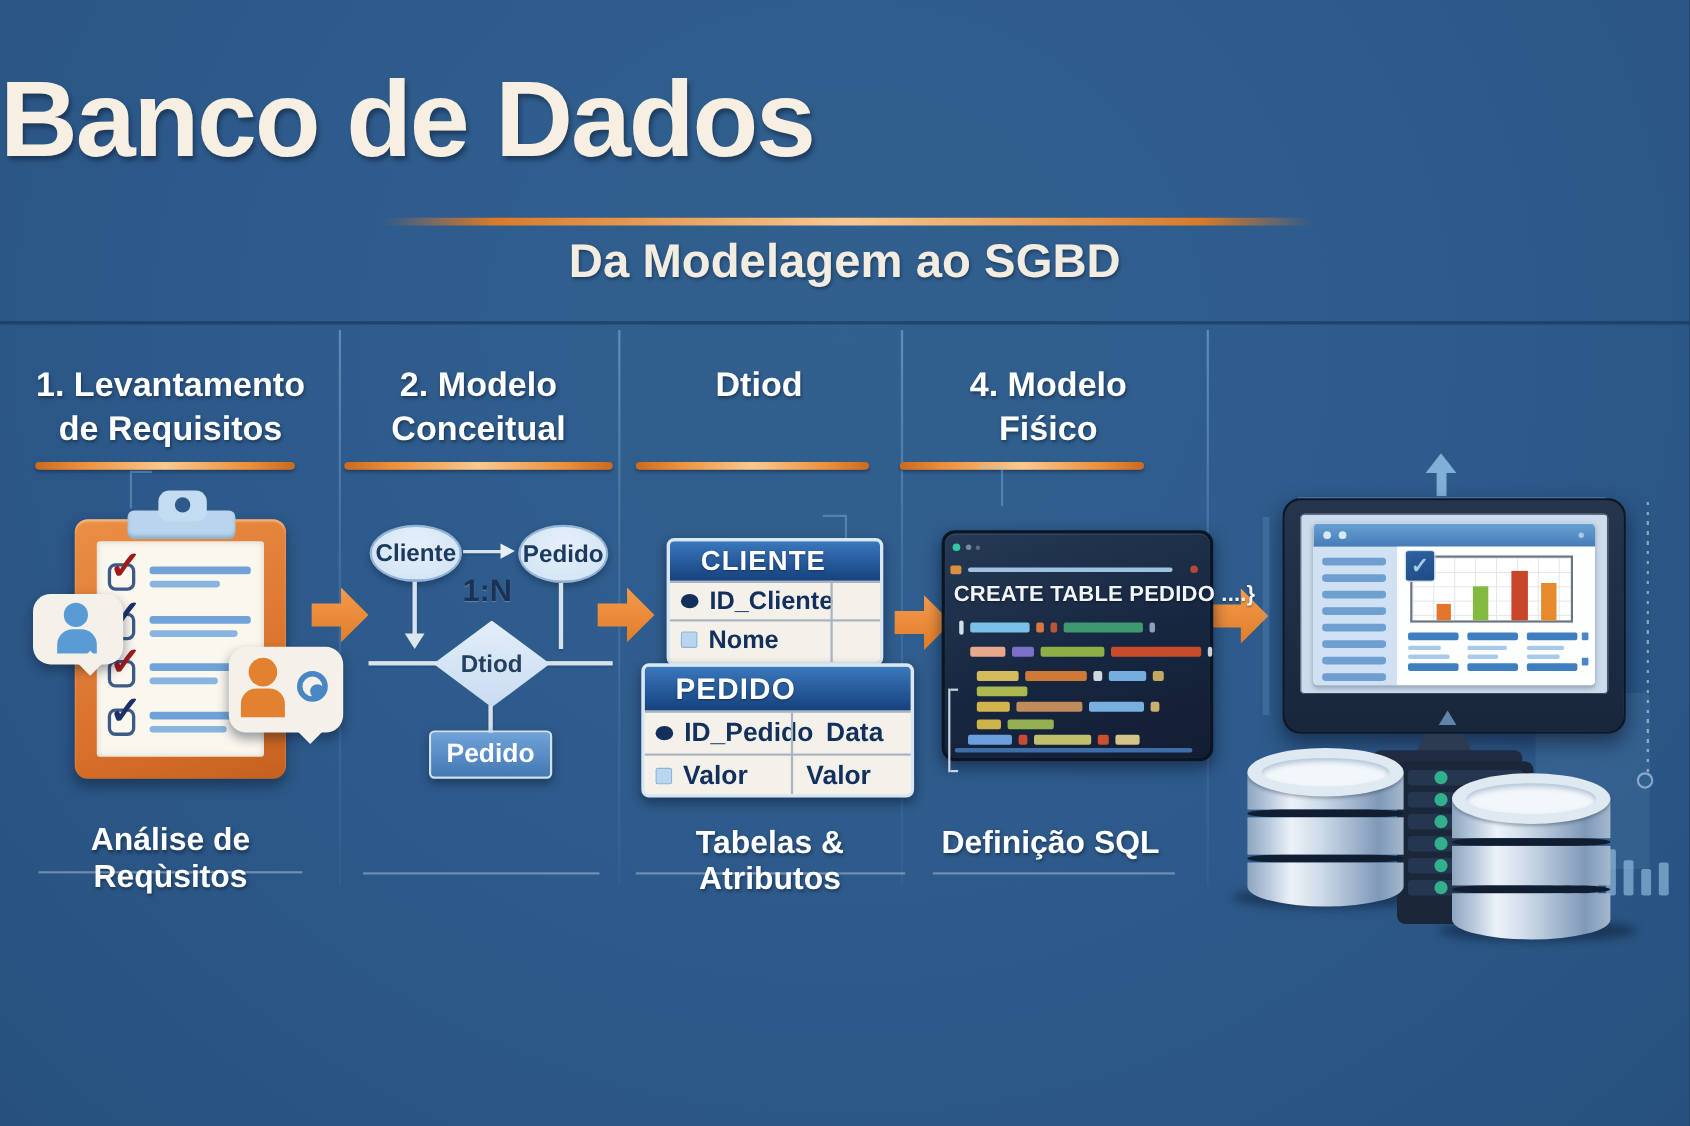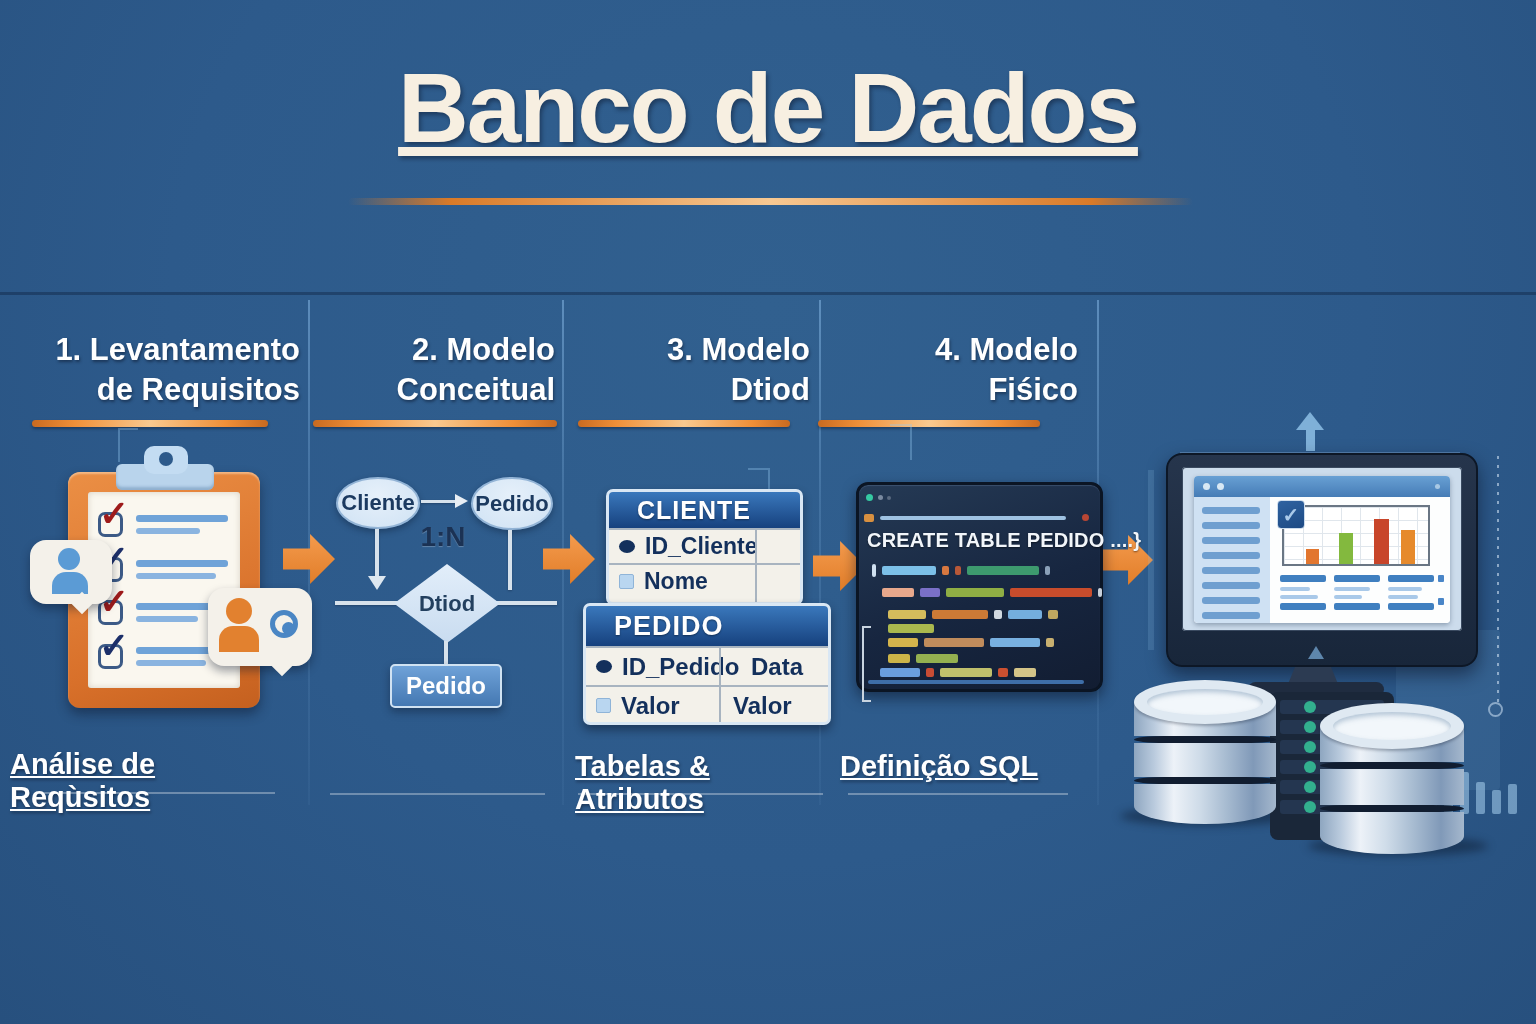--- a/index.html
+++ b/index.html
@@ -2,38 +2,38 @@
 <html><head>
 <meta charset="utf-8">
 <style>
   html,body{margin:0;padding:0;background:#1c3a5e;}
   *{box-sizing:border-box;font-family:"Liberation Sans",sans-serif;}
   #canvas{position:relative;width:1536px;height:1024px;margin:0 auto;overflow:hidden;
     background:radial-gradient(ellipse at 50% 30%, #31608f 0%, #2d5a8b 55%, #27507e 100%);}
   .abs{position:absolute;}
 
   
-  .main-title{left:0;top:52px;width:100%;text-align:center;font-size:98px;font-weight:bold;
-    letter-spacing:-2px;color:#f7efe1;text-shadow:2px 3px 4px rgba(10,20,40,.45);text-decoration:underline;}
+  .main-title{left:0;top:52px;width:100%;text-align:left;font-size:98px;font-weight:bold;
+    letter-spacing:-2px;color:#f7efe1;text-shadow:2px 3px 4px rgba(10,20,40,.45);}
   .title-divider{left:348px;top:198px;width:845px;height:7px;border-radius:4px;
     background:linear-gradient(90deg,rgba(201,106,32,0) 0%,#d97a28 12%,#f7c892 50%,#d97a28 88%,rgba(201,106,32,0) 100%);}
   .subtitle{left:0;top:214px;width:100%;text-align:center;font-size:43px;font-weight:bold;
     color:#f3ece0;text-shadow:1px 2px 3px rgba(10,20,40,.45);}
   .top-rule{left:0;top:292px;width:1536px;height:3px;background:rgba(16,38,68,.45);}
 
   
   .vdiv{top:300px;width:2px;height:505px;
     background:linear-gradient(180deg,rgba(150,200,245,.45) 0%,rgba(150,200,245,.18) 40%,rgba(150,200,245,.05) 100%);}
-  .step-title{font-size:31px;font-weight:bold;color:#ffffff;text-align:right;line-height:40px;
+  .step-title{font-size:31px;font-weight:bold;color:#ffffff;text-align:center;line-height:40px;
     text-shadow:1px 2px 3px rgba(10,20,40,.5);}
   .orange-bar{height:7px;border-radius:4px;
     background:linear-gradient(90deg,#c96a20 0%,#ef8f38 18%,#f9c98f 50%,#ef8f38 82%,#c96a20 100%);
     box-shadow:0 2px 3px rgba(10,20,40,.4);}
-  .caption{font-size:29px;font-weight:bold;color:#ffffff;
-    text-shadow:1px 2px 3px rgba(10,20,40,.5);text-decoration:underline;}
+  .caption{font-size:29px;font-weight:bold;color:#ffffff;text-align:center;
+    text-shadow:1px 2px 3px rgba(10,20,40,.5);}
   .cap-line{height:2px;background:rgba(255,255,255,.32);}
 
   
   .flow-arrow{width:52px;height:58px;
     clip-path:polygon(0% 32%,52% 32%,52% 7%,100% 50%,52% 93%,52% 68%,0% 68%);
     background:linear-gradient(180deg,#f59d50 0%,#e07b26 100%);
     filter:drop-shadow(2px 3px 3px rgba(10,20,40,.45));}
 
   
   .clipboard{left:68px;top:472px;width:192px;height:236px;border-radius:12px;
@@ -158,41 +158,41 @@
   .bracket-l{border-left:2px solid rgba(150,200,240,.35);border-top:2px solid rgba(150,200,240,.35);}
   .bracket-r{border-right:2px solid rgba(150,200,240,.35);border-top:2px solid rgba(150,200,240,.35);}
 </style>
 </head>
 <body>
 
 <div id="canvas">
 
   <div class="abs main-title">Banco de Dados</div>
   <div class="abs title-divider"></div>
+  <div class="abs subtitle">Da Modelagem ao SGBD</div>
   <div class="abs top-rule"></div>
 
   <div class="abs vdiv" style="left:308px"></div>
   <div class="abs vdiv" style="left:562px"></div>
   <div class="abs vdiv" style="left:819px"></div>
   <div class="abs vdiv" style="left:1097px"></div>
 
   <div class="abs step-title" style="left:10px;top:330px;width:290px">
     <div>1. Levantamento</div>
     <div>de Requisitos</div>
   </div>
   <div class="abs orange-bar" style="left:32px;top:420px;width:236px"></div>
 
   <div class="abs step-title" style="left:315px;top:330px;width:240px">
     <div>2. Modelo</div>
     <div>Conceitual</div>
   </div>
   <div class="abs orange-bar" style="left:313px;top:420px;width:244px"></div>
 
   <div class="abs step-title" style="left:570px;top:330px;width:240px">
-    <div>3. Modelo</div>
     <div>Dtiod</div>
   </div>
   <div class="abs orange-bar" style="left:578px;top:420px;width:212px"></div>
 
   <div class="abs step-title" style="left:828px;top:330px;width:250px">
     <div>4. Modelo</div>
     <div>Fiśico</div>
   </div>
   <div class="abs orange-bar" style="left:818px;top:420px;width:222px"></div>
 

